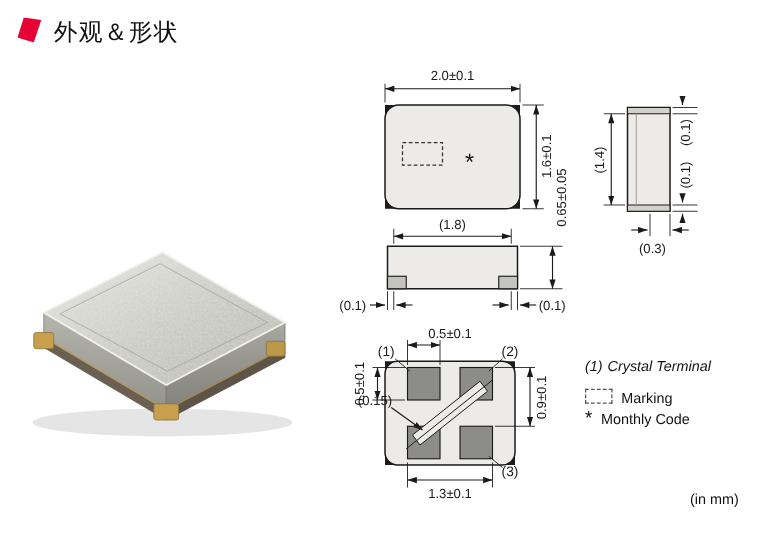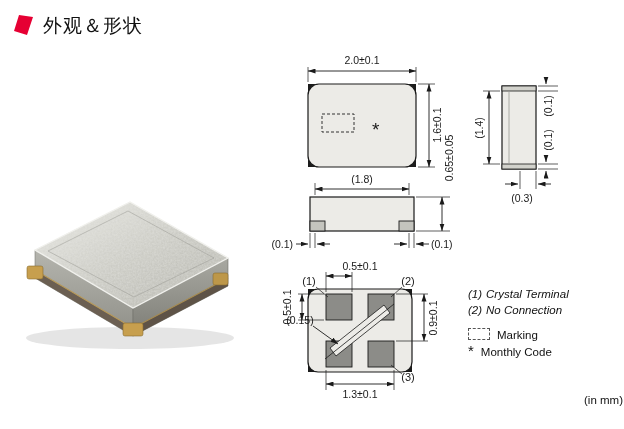--- a/index.html
+++ b/index.html
@@ -17,21 +17,21 @@
   .dim{stroke:#1a1a1a;stroke-width:0.9;fill:none;}
   .ext{stroke:#1a1a1a;stroke-width:0.7;fill:none;}
   .outline{stroke:#1a1a1a;stroke-width:1.2;}
   .legend{position:absolute;left:468px;top:286px;font-size:11.5px;line-height:16px;color:#111;}
   .pin-row{white-space:nowrap;font-style:italic;}
   .pin-num{margin-right:4px;}
   .marking-row{margin-top:9px;white-space:nowrap;}
   .mark-box{display:inline-block;width:20px;height:10px;border:1px dashed #555;margin-right:7px;vertical-align:-1px;}
   .monthly-row{margin-top:0;white-space:nowrap;}
   .monthly-sym{font-size:15px;margin-right:7px;}
-  .units{position:absolute;left:584px;top:394px;font-size:11.5px;color:#111;}
+  .units{position:absolute;left:552px;top:394px;font-size:11.5px;color:#111;}
 </style>
 </head>
 <body>
 
 <div class="header">
   <span>
     <svg width="19" height="20" viewBox="0 0 19 20">
       <polygon points="5,0 19,2 13,20 0,16" fill="#e60033"></polygon>
     </svg>
   </span>
@@ -238,23 +238,20 @@
       <line class="dim" x1="326" y1="384" x2="394" y2="384" marker-start="url(#mS)" marker-end="url(#mE)"></line>
       <text x="360" y="398" text-anchor="middle" class="dtext">1.3±0.1</text>
     </g>
   </g>
 </svg>
 
 <div class="legend">
   <div class="pin-row">
     <span class="pin-num">(1)</span><span>Crystal Terminal</span>
   </div>
-  <div class="pin-row">
-    <span class="pin-num">(2)</span><span>No Connection</span>
-  </div>
   <div class="marking-row">
     <span class="mark-box"></span><span>Marking</span>
   </div>
   <div class="monthly-row">
     <span class="monthly-sym">*</span><span>Monthly Code</span>
   </div>
 </div>
 
 <div class="units">(in mm)</div>
 

